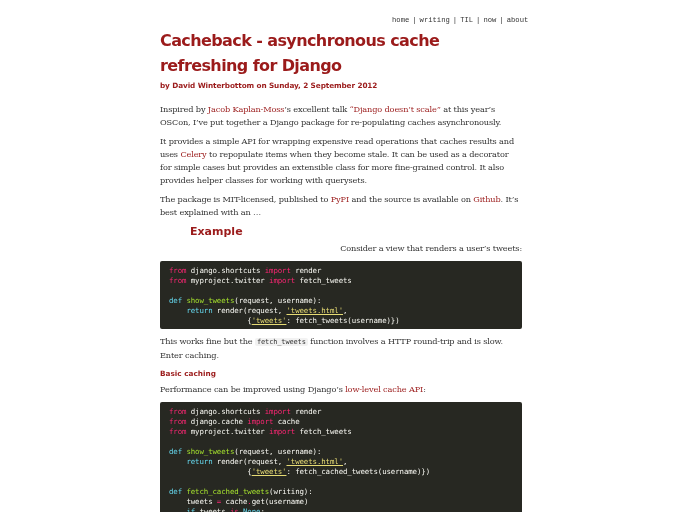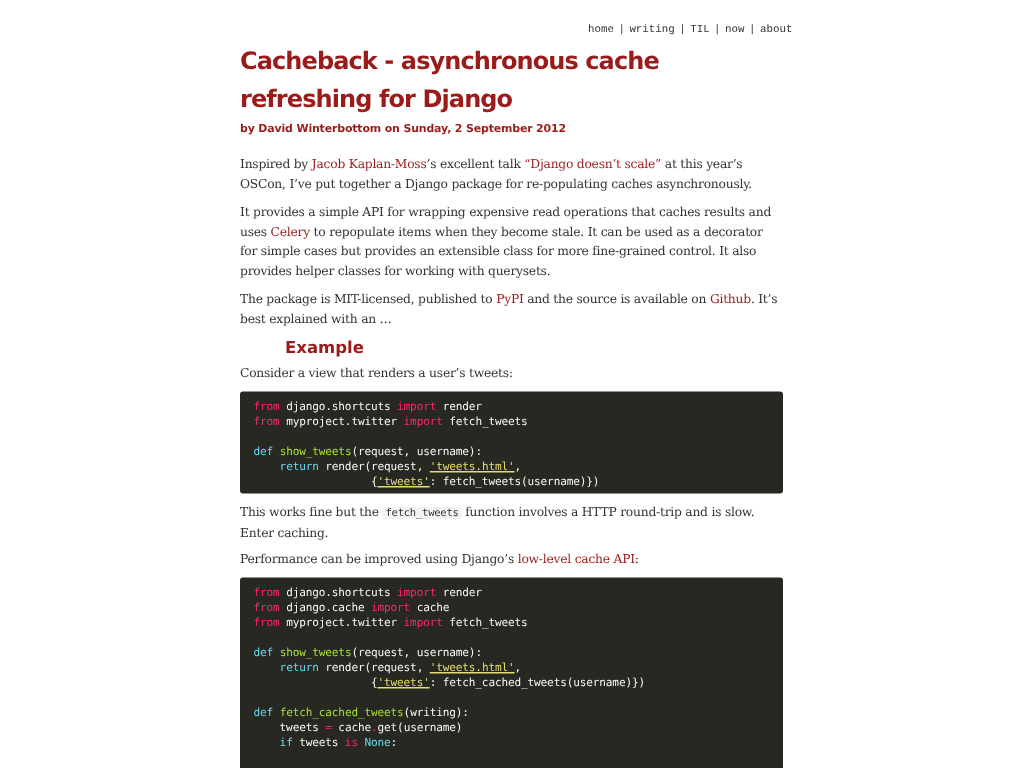--- a/index.html
+++ b/index.html
@@ -10,21 +10,21 @@
   .content { position: absolute; left: 160px; top: 28px; width: 362px; }
   h1 { font-family: "DejaVu Sans", sans-serif; font-weight: bold; font-size: 16px; line-height: 25px; color: #9b1b1b; margin: 0; letter-spacing: -0.6px; }
   .byline { font-family: "DejaVu Sans", sans-serif; font-size: 7.3px; color: #9b1b1b; font-weight: bold; margin-top: 3px; letter-spacing: -0.1px; }
   p { font-family: "DejaVu Serif", serif; font-size: 8.2px; line-height: 13px; margin: 0; color: #333; letter-spacing: -0.15px; }
   a.link { color: #9b1b1b; text-decoration: none; }
   .p1 { margin-top: 13px; }
   .p2 { margin-top: 6px; }
   .p3 { margin-top: 6px; }
   h3 { font-family: "DejaVu Sans", sans-serif; font-size: 11px; font-weight: bold; color: #9b1b1b; margin: 7px 0 0 0; line-height: 12px; padding-left: 30px; }
   h4 { font-family: "DejaVu Sans", sans-serif; font-size: 7.3px; font-weight: bold; color: #9b1b1b; margin: 6px 0 0 0; line-height: 11px; }
-  .p4 { margin-top: 4px; }
+  .p4 { margin-top: 4px; text-align: right; }
   pre { background: #272822; color: #f8f8f2; font-family: "DejaVu Sans Mono", monospace; font-size: 7.4px; line-height: 10px; margin: 0; padding: 5px 9px; border-radius: 2px; white-space: pre; overflow: hidden; letter-spacing: -0.1px; }
   .code1 { margin-top: 6px; height: 58px; }
   .code2 { margin-top: 6px; height: 130px; }
   .k { color: #f92672; }
   .kd { color: #66d9ef; }
   .nf { color: #a6e22e; }
   .s { color: #e6db74; text-decoration: underline; }
   .p5 { margin-top: 6px; }
   code.inline { font-family: "DejaVu Sans Mono", monospace; font-size: 7px; background: #f2f2f2; padding: 0 2px; border-radius: 2px; color: #333; }
   .p6 { margin-top: 4px; }
@@ -51,20 +51,21 @@
 
   <pre class="code1"><span class="k">from</span><span> django.shortcuts </span><span class="k">import</span><span> render</span>
 <span class="k">from</span><span> myproject.twitter </span><span class="k">import</span><span> fetch_tweets</span>
 
 <span class="kd">def</span><span> </span><span class="nf">show_tweets</span><span>(request, username):</span>
 <span>    </span><span class="kd">return</span><span> render(request, </span><span class="s">'tweets.html'</span><span>,</span>
 <span>                  {</span><span class="s">'tweets'</span><span>: fetch_tweets(username)})</span></pre>
 
   <p class="p5"><span>This works fine but the </span><code class="inline">fetch_tweets</code><span> function involves a HTTP round-trip and is slow. Enter caching.</span></p>
 
+  <h4>Basic caching</h4>
   <p class="p6"><span>Performance can be improved using Django’s </span><a href="#" class="link">low-level cache API</a><span>:</span></p>
 
   <pre class="code2"><span class="k">from</span><span> django.shortcuts </span><span class="k">import</span><span> render</span>
 <span class="k">from</span><span> django.cache </span><span class="k">import</span><span> cache</span>
 <span class="k">from</span><span> myproject.twitter </span><span class="k">import</span><span> fetch_tweets</span>
 
 <span class="kd">def</span><span> </span><span class="nf">show_tweets</span><span>(request, username):</span>
 <span>    </span><span class="kd">return</span><span> render(request, </span><span class="s">'tweets.html'</span><span>,</span>
 <span>                  {</span><span class="s">'tweets'</span><span>: fetch_cached_tweets(username)})</span>
 

